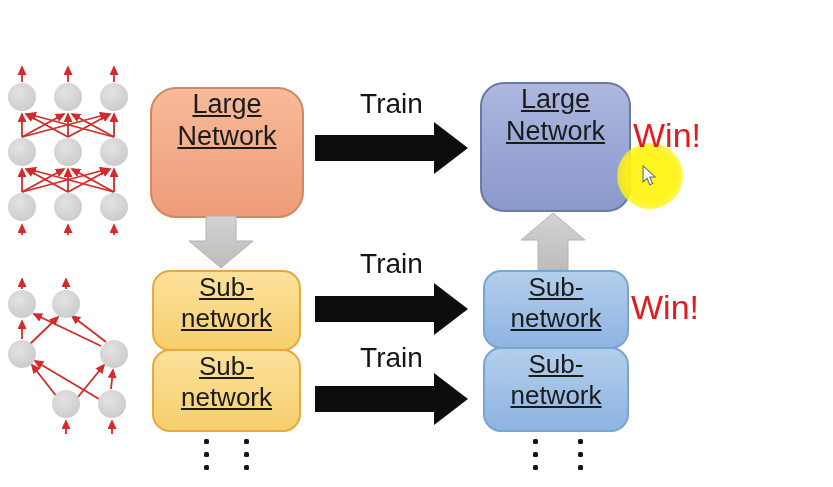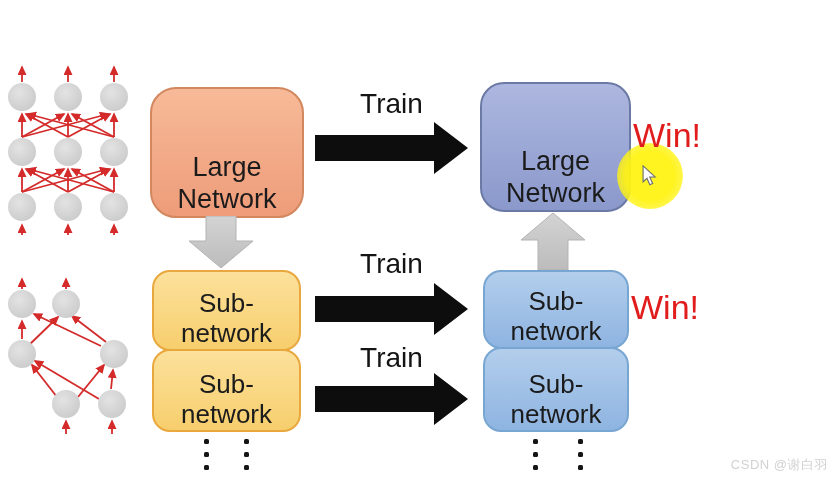--- a/index.html
+++ b/index.html
@@ -1,20 +1,20 @@
 <!DOCTYPE html>
 <html><head>
 <meta charset="utf-8">
 <style>
   html,body{margin:0;padding:0;background:#fff;}
   #stage{position:relative;width:833px;height:487px;background:#ffffff;overflow:hidden;
          font-family:"Liberation Sans",sans-serif;}
   .abs{position:absolute;}
-  .box{position:absolute;display:flex;align-items:flex-end;justify-content:center;
-       text-align:center;color:#1b1b1b;line-height:1.18;white-space:pre-line;}
+  .box{position:absolute;display:flex;align-items:flex-start;justify-content:center;
+       text-align:center;color:#1b1b1b;line-height:1.18;white-space:pre-line;text-decoration:underline;}
   .box-large-left{left:150px;top:87px;width:150px;height:127px;border-radius:26px;
        background:linear-gradient(#f7ba98,#ee9c79);border:2px solid #d2875e;font-size:27px;}
   .box-large-right{left:480px;top:82px;width:147px;height:126px;border-radius:24px;
        background:linear-gradient(#adb7df,#8a98cb);border:2px solid #6b7aa5;font-size:27px;}
   .box-sub-left-1{left:152px;top:270px;width:145px;height:77px;border-radius:18px;
        background:linear-gradient(#fce19b,#f7ce6d);border:2px solid #e9a83e;font-size:26px;}
   .box-sub-left-2{left:152px;top:349px;width:145px;height:79px;border-radius:18px;
        background:linear-gradient(#fce19b,#f7ce6d);border:2px solid #e9a83e;font-size:26px;}
   .box-sub-right-1{left:483px;top:270px;width:142px;height:75px;border-radius:18px;
        background:linear-gradient(#b3ceec,#8eb4e1);border:2px solid #78a6d3;font-size:26px;}
@@ -194,15 +194,14 @@
     <span class="dot"></span>
       <span class="dot"></span>
       <span class="dot"></span>
   </div>
   <div class="dotcol dots-r2">
     <span class="dot"></span>
       <span class="dot"></span>
       <span class="dot"></span>
   </div>
 
-  <div class="watermark">CSDN @谢白羽</div>
 
 </div>
 
 </body></html>

